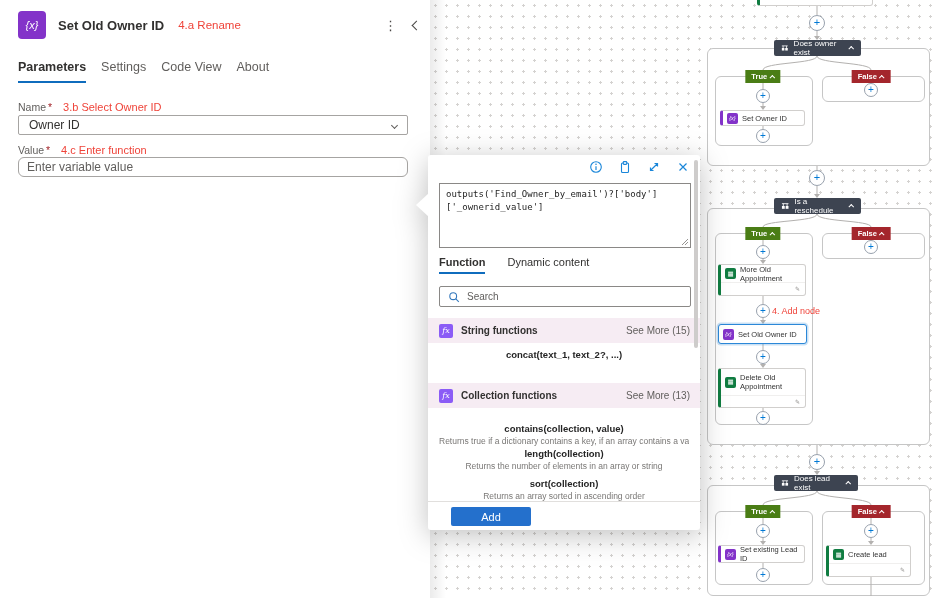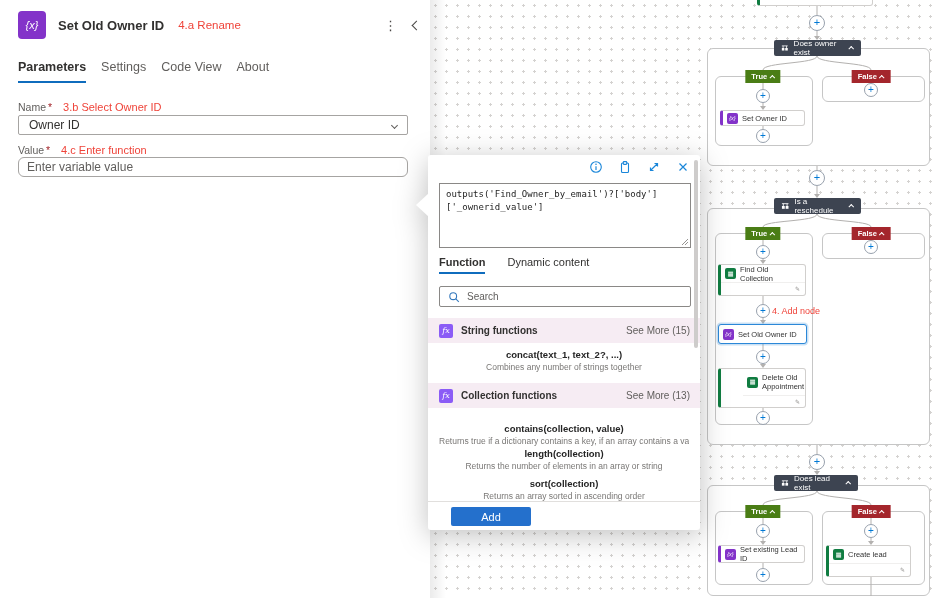--- a/index.html
+++ b/index.html
@@ -222,37 +222,37 @@
   <div class="fnode h1 accent-purple" style="left:290px;top:110px;width:85px;height:16px;">
     <div class="nrow">
         <span class="nicon purple">{x}</span>
         <span>Set Owner ID</span>
       </div>
   </div>
 
   <div class="fnode accent-green" style="left:288px;top:264px;width:88px;height:32px;">
     <div class="nrow">
         <span class="nicon green">▦</span>
-        <span>Find Old Collection</span>
+        <span>More Old Appointment</span>
       </div>
     <div class="nsub">
         <span>✎</span>
       </div>
   </div>
 
   <div class="flow-annot" style="left:342px;top:306px;">4. Add node</div>
 
   <div class="fnode h1 selected accent-purple" style="left:288px;top:324px;width:89px;height:20px;">
     <div class="nrow">
         <span class="nicon purple">{x}</span>
         <span>Set Old Owner ID</span>
       </div>
   </div>
 
-  <div class="fnode accent-green" style="left:288px;top:368px;width:88px;height:40px;padding-left:22px;">
+  <div class="fnode accent-green" style="left:288px;top:368px;width:88px;height:40px;">
     <div class="nrow" style="height:26px;">
         <span class="nicon green">▦</span>
         <span class="two-line" style="width:52px;">Delete Old Appointment</span>
       </div>
     <div class="nsub">
         <span>✎</span>
       </div>
   </div>
 
   <div class="fnode h1 accent-purple" style="left:288px;top:545px;width:87px;height:18px;">
@@ -349,21 +349,20 @@
     </div>
 
     <div class="grp" style="top:163px;">
       <span class="fx-icon">fx</span>
       <span class="grp-title">String functions</span>
       <span class="see-more">See More (15)</span>
     </div>
 
     <div class="fitem" style="top:194px;">
       <div class="fsig">concat(text_1, text_2?, ...)</div>
-      <div class="fdesc">Combines any number of strings together</div>
     </div>
 
     <div class="grp" style="top:228px;">
       <span class="fx-icon">fx</span>
       <span class="grp-title">Collection functions</span>
       <span class="see-more">See More (13)</span>
     </div>
 
     <div class="fitem" style="top:268px;">
       <div class="fsig">contains(collection, value)</div>

